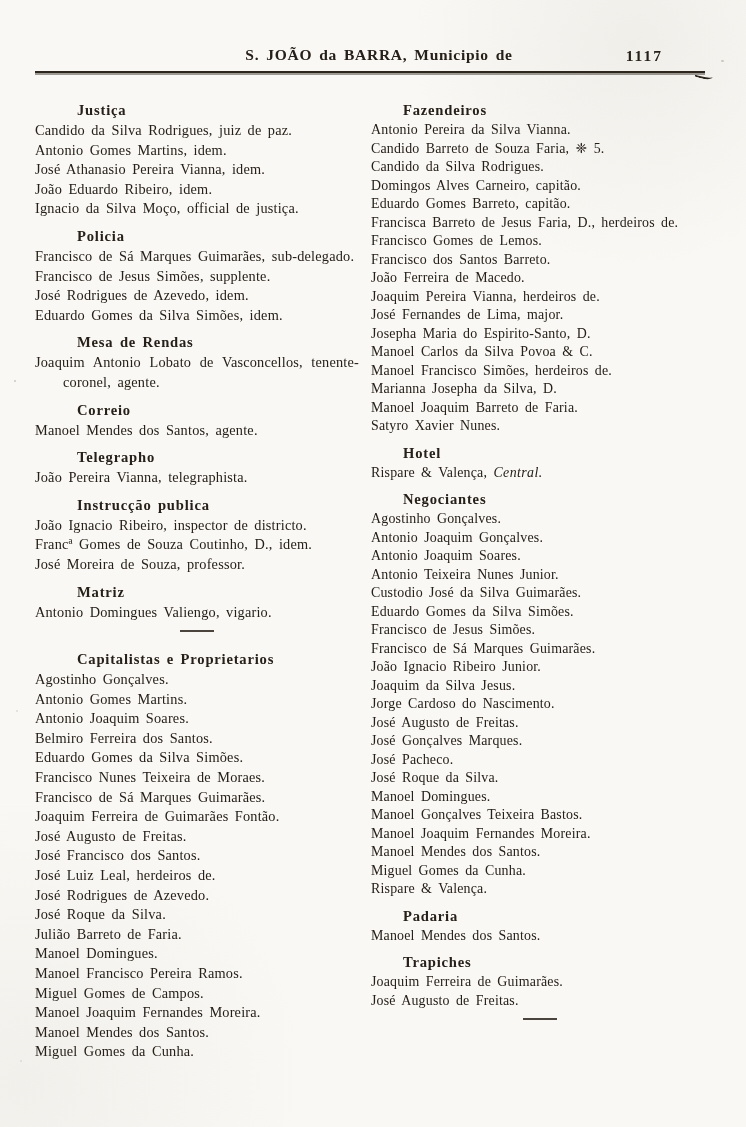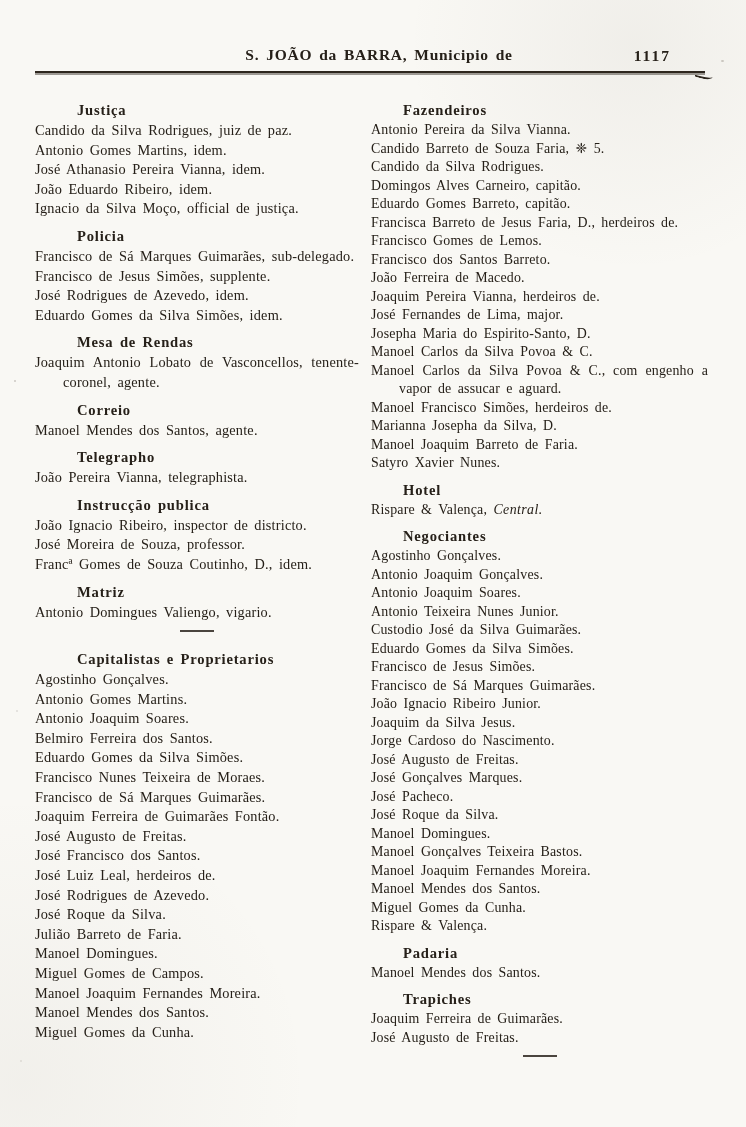--- a/index.html
+++ b/index.html
@@ -22,21 +22,21 @@
     position:relative;
   }
   
   .hdr{position:relative;text-align:center;height:22px;margin-right:27px;}
   .hdr-title{
     display:inline-block;
     font-weight:700;font-size:15.5px;letter-spacing:.7px;word-spacing:2.5px;
     transform:translateX(6px);
   }
   .hdr-page{
-    position:absolute;right:40px;top:1px;
+    position:absolute;right:48px;top:1px;
     font-size:15.5px;letter-spacing:2px;font-weight:600;
   }
   .hdr-rule{
     position:relative;height:2px;margin:3px 33px 0 0;
     background:#2d261d;
     box-shadow:0 2px 0 rgba(45,38,29,.45);
   }
   .hdr-rule::after{
     content:'';position:absolute;right:-8px;top:1px;width:18px;height:5px;
     border-bottom:2px solid #2d261d;border-radius:0 0 60% 20%;
@@ -111,22 +111,22 @@
           <h3 class="sec-heading" data-name="section-heading">Correio</h3>
           <p class="entry" data-name="directory-entry">Manoel Mendes dos Santos, agente.</p>
         </section>
         <section data-name="section-telegrapho">
           <h3 class="sec-heading" data-name="section-heading">Telegrapho</h3>
           <p class="entry" data-name="directory-entry">João Pereira Vianna, telegraphista.</p>
         </section>
         <section data-name="section-instruccao-publica">
           <h3 class="sec-heading" data-name="section-heading">Instrucção publica</h3>
           <p class="entry" data-name="directory-entry">João Ignacio Ribeiro, inspector de districto.</p>
+          <p class="entry" data-name="directory-entry">Francª Gomes de Souza Coutinho, D., idem.</p>
           <p class="entry" data-name="directory-entry">José Moreira de Souza, professor.</p>
-          <p class="entry" data-name="directory-entry">Francª Gomes de Souza Coutinho, D., idem.</p>
         </section>
         <section data-name="section-matriz">
           <h3 class="sec-heading" data-name="section-heading">Matriz</h3>
           <p class="entry" data-name="directory-entry">Antonio Domingues Valiengo, vigario.</p>
           <div class="small-rule" data-name="section-divider"></div>
         </section>
         <section data-name="section-capitalistas-e-proprietarios">
           <h3 class="sec-heading" data-name="section-heading">Capitalistas e Proprietarios</h3>
           <p class="entry" data-name="directory-entry">Agostinho Gonçalves.</p>
           <p class="entry" data-name="directory-entry">Antonio Gomes Martins.</p>
@@ -136,20 +136,21 @@
           <p class="entry" data-name="directory-entry">Francisco Nunes Teixeira de Moraes.</p>
           <p class="entry" data-name="directory-entry">Francisco de Sá Marques Guimarães.</p>
           <p class="entry" data-name="directory-entry">Joaquim Ferreira de Guimarães Fontão.</p>
           <p class="entry" data-name="directory-entry">José Augusto de Freitas.</p>
           <p class="entry" data-name="directory-entry">José Francisco dos Santos.</p>
           <p class="entry" data-name="directory-entry">José Luiz Leal, herdeiros de.</p>
           <p class="entry" data-name="directory-entry">José Rodrigues de Azevedo.</p>
           <p class="entry" data-name="directory-entry">José Roque da Silva.</p>
           <p class="entry" data-name="directory-entry">Julião Barreto de Faria.</p>
           <p class="entry" data-name="directory-entry">Manoel Domingues.</p>
+          <p class="entry" data-name="directory-entry">Manoel Francisco Pereira Ramos.</p>
           <p class="entry" data-name="directory-entry">Miguel Gomes de Campos.</p>
           <p class="entry" data-name="directory-entry">Manoel Joaquim Fernandes Moreira.</p>
           <p class="entry" data-name="directory-entry">Manoel Mendes dos Santos.</p>
           <p class="entry" data-name="directory-entry">Miguel Gomes da Cunha.</p>
         </section>
       </div>
     <div class="vdiv" data-name="column-divider"></div>
     <div class="col col-right" id="col-right" data-name="right-column">
         <section data-name="section-fazendeiros">
           <h3 class="sec-heading" data-name="section-heading">Fazendeiros</h3>
@@ -159,21 +160,20 @@
           <p class="entry" data-name="directory-entry">Domingos Alves Carneiro, capitão.</p>
           <p class="entry" data-name="directory-entry">Eduardo Gomes Barreto, capitão.</p>
           <p class="entry" data-name="directory-entry">Francisca Barreto de Jesus Faria, D., herdeiros de.</p>
           <p class="entry" data-name="directory-entry">Francisco Gomes de Lemos.</p>
           <p class="entry" data-name="directory-entry">Francisco dos Santos Barreto.</p>
           <p class="entry" data-name="directory-entry">João Ferreira de Macedo.</p>
           <p class="entry" data-name="directory-entry">Joaquim Pereira Vianna, herdeiros de.</p>
           <p class="entry" data-name="directory-entry">José Fernandes de Lima, major.</p>
           <p class="entry" data-name="directory-entry">Josepha Maria do Espirito-Santo, D.</p>
           <p class="entry" data-name="directory-entry">Manoel Carlos da Silva Povoa &amp; C.</p>
-          <p class="entry" data-name="directory-entry">Manoel Carlos da Silva Povoa &amp; C., com engenho a vapor de assucar e aguard.</p>
           <p class="entry" data-name="directory-entry">Manoel Francisco Simões, herdeiros de.</p>
           <p class="entry" data-name="directory-entry">Marianna Josepha da Silva, D.</p>
           <p class="entry" data-name="directory-entry">Manoel Joaquim Barreto de Faria.</p>
           <p class="entry" data-name="directory-entry">Satyro Xavier Nunes.</p>
         </section>
         <section data-name="section-hotel">
           <h3 class="sec-heading" data-name="section-heading">Hotel</h3>
           <p class="entry" data-name="directory-entry">Rispare &amp; Valença, <i data-name="entry-italic-label">Central.</i></p>
         </section>
         <section data-name="section-negociantes">

